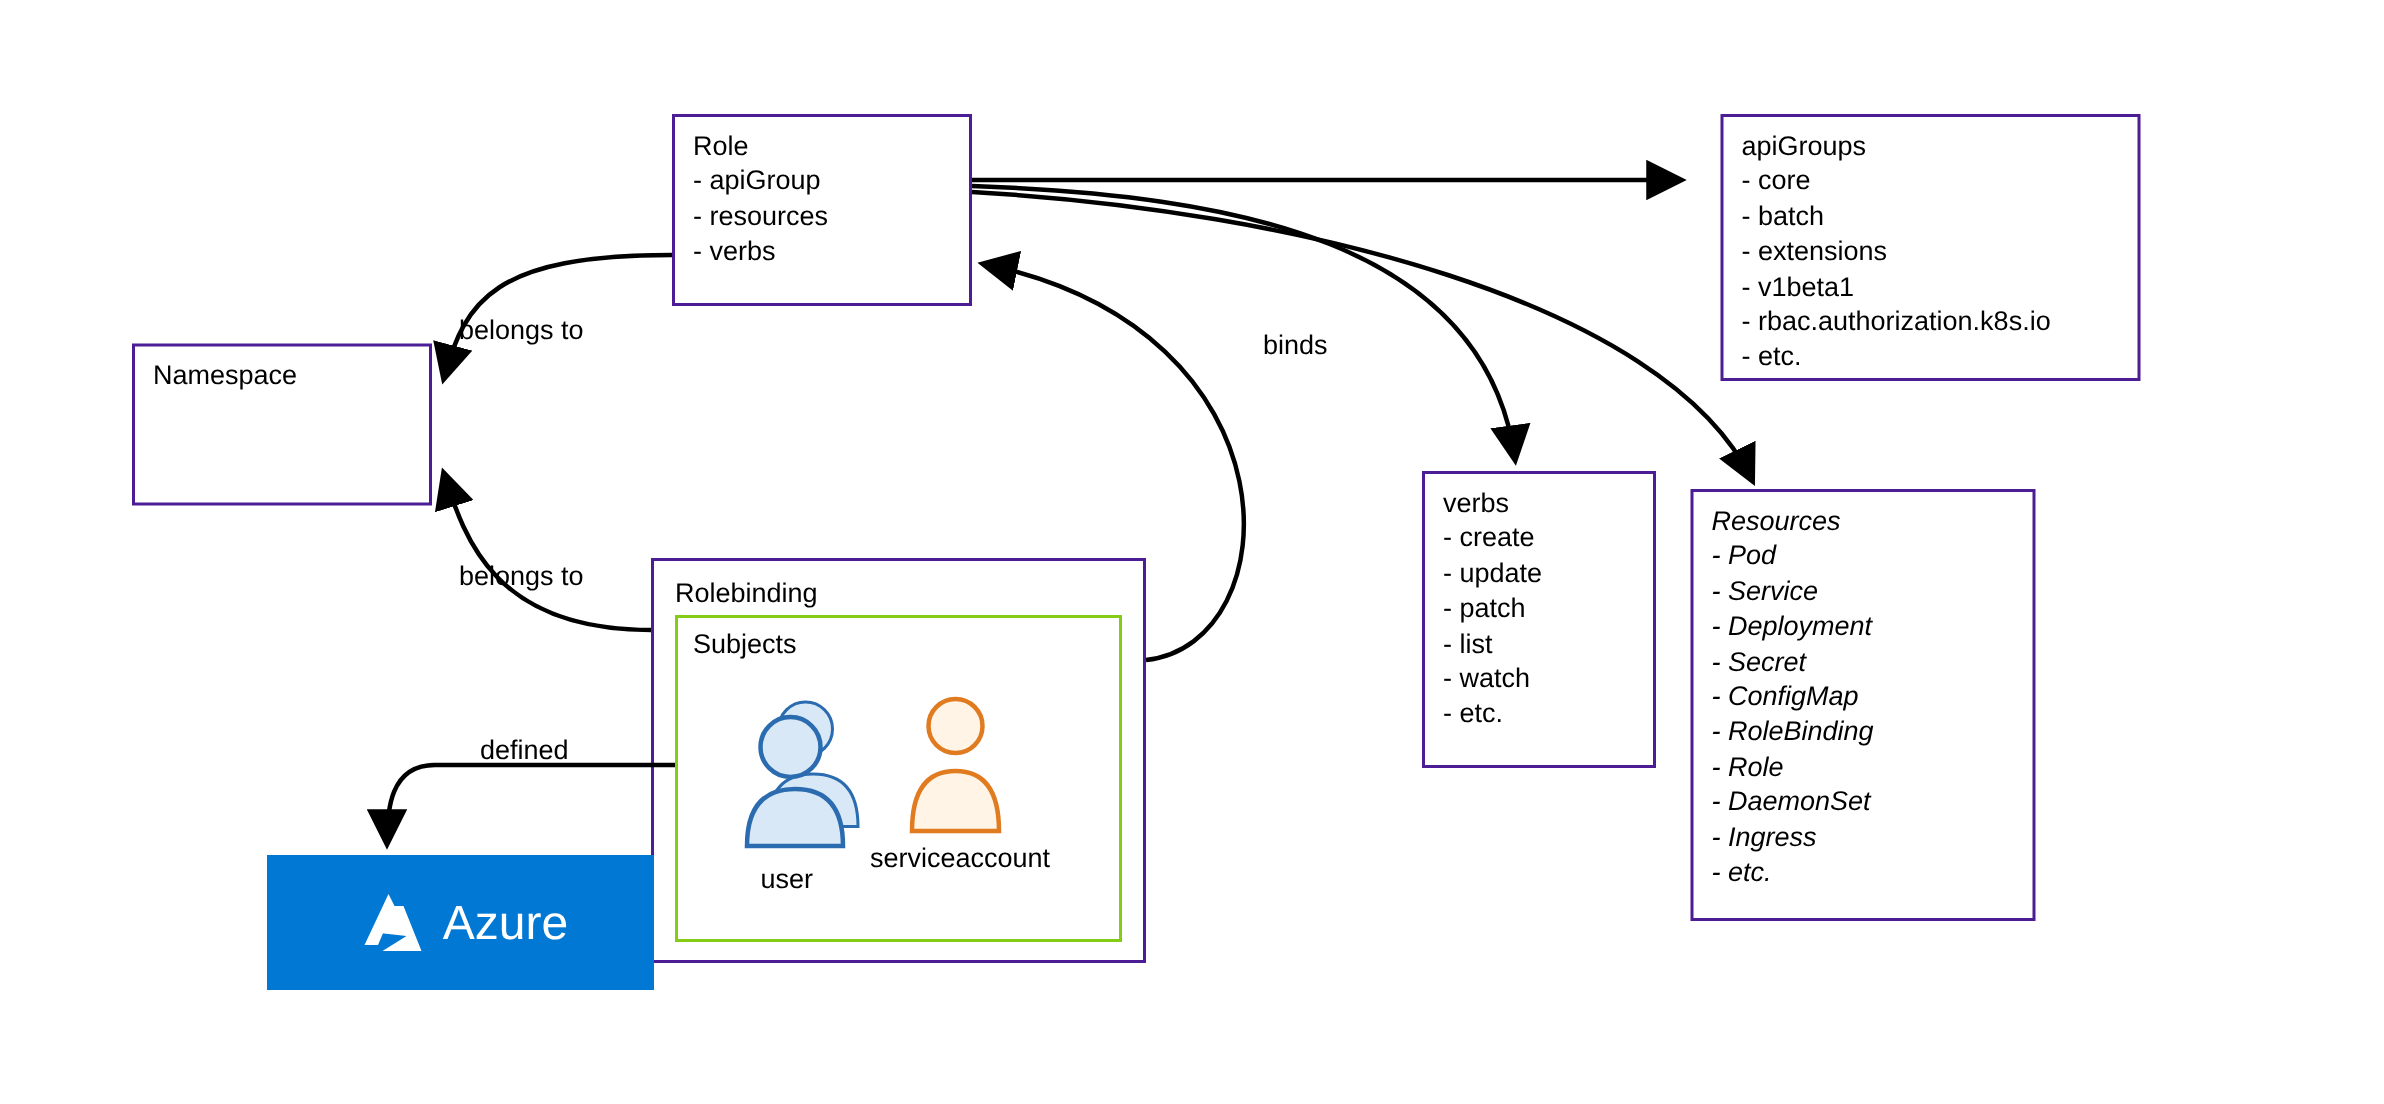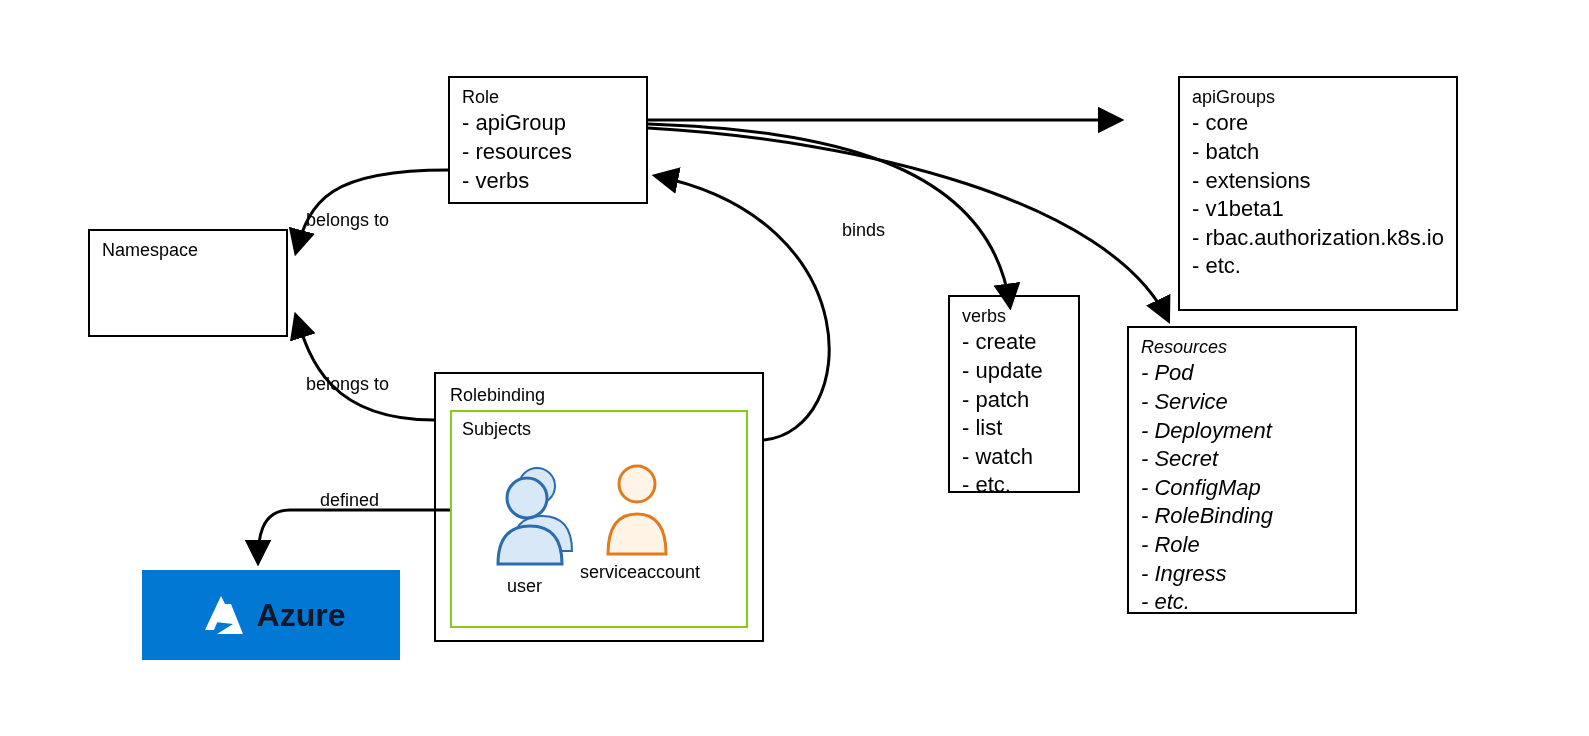--- a/index.html
+++ b/index.html
@@ -7,48 +7,49 @@
     padding: 0;
     font-family: Arial, Helvetica, sans-serif;
     font-size: 18px;
     background: #fff;
     width: 1589px;
     height: 736px;
     position: relative;
   }
   .box {
     position: absolute;
-    border: 2px solid #000000;
+    border: 2px solid #4c1d95;
     background: #fff;
     padding: 8px 12px;
     box-sizing: border-box;
   }
   .box-title {
     font-size: 18px;
     line-height: 1.3;
   }
   .box-item {
-    font-size: 22px;
+    font-size: 18px;
     line-height: 1.3;
   }
   .edge-label {
     position: absolute;
     font-size: 18px;
     background: transparent;
   }
   .azure-box {
     position: absolute;
     background: #0078d4;
-    color: #0f172a;
+    color: #ffffff;
     display: flex;
     align-items: center;
     justify-content: center;
     gap: 10px;
     font-size: 32px;
-    font-weight: 700;
+    font-weight: 400;
+    margin-left: 36px;
   }
   .svg-conn {
     position: absolute;
     top: 0;
     left: 0;
     pointer-events: none;
   }
   .subjects-inner {
     position: absolute;
     border: 2px solid #84cc16;
@@ -64,49 +65,50 @@
   <div class="box-title">Namespace</div>
 </div>
 
 <div class="box" style="left:448px; top:76px; width:200px; height:128px;">
   <div class="box-title">Role</div>
   <div class="box-item">- apiGroup</div>
   <div class="box-item">- resources</div>
   <div class="box-item">- verbs</div>
 </div>
 
-<div class="box" style="left:1178px; top:76px; width:280px; height:235px;">
+<div class="box" style="left:1147px; top:76px; width:280px; height:178px;">
   <div class="box-title">apiGroups</div>
   <div class="box-item">- core</div>
   <div class="box-item">- batch</div>
   <div class="box-item">- extensions</div>
   <div class="box-item">- v1beta1</div>
   <div class="box-item">- rbac.authorization.k8s.io</div>
   <div class="box-item">- etc.</div>
 </div>
 
-<div class="box" style="left:948px; top:295px; width:132px; height:198px;">
+<div class="box" style="left:948px; top:314px; width:156px; height:198px;">
   <div class="box-title">verbs</div>
   <div class="box-item">- create</div>
   <div class="box-item">- update</div>
   <div class="box-item">- patch</div>
   <div class="box-item">- list</div>
   <div class="box-item">- watch</div>
   <div class="box-item">- etc.</div>
 </div>
 
 <div class="box" style="left:1127px; top:326px; width:230px; height:288px;font-style:italic;">
   <div class="box-title">Resources</div>
   <div class="box-item">- Pod</div>
   <div class="box-item">- Service</div>
   <div class="box-item">- Deployment</div>
   <div class="box-item">- Secret</div>
   <div class="box-item">- ConfigMap</div>
   <div class="box-item">- RoleBinding</div>
   <div class="box-item">- Role</div>
+  <div class="box-item">- DaemonSet</div>
   <div class="box-item">- Ingress</div>
   <div class="box-item">- etc.</div>
 </div>
 
 <div class="box" style="left:434px; top:372px; width:330px; height:270px; padding:10px 14px;">
   <div class="box-title">Rolebinding</div>
 </div>
 
 <div class="subjects-inner" style="left:450px; top:410px; width:298px; height:218px;">
   <div class="box-title">Subjects</div>

